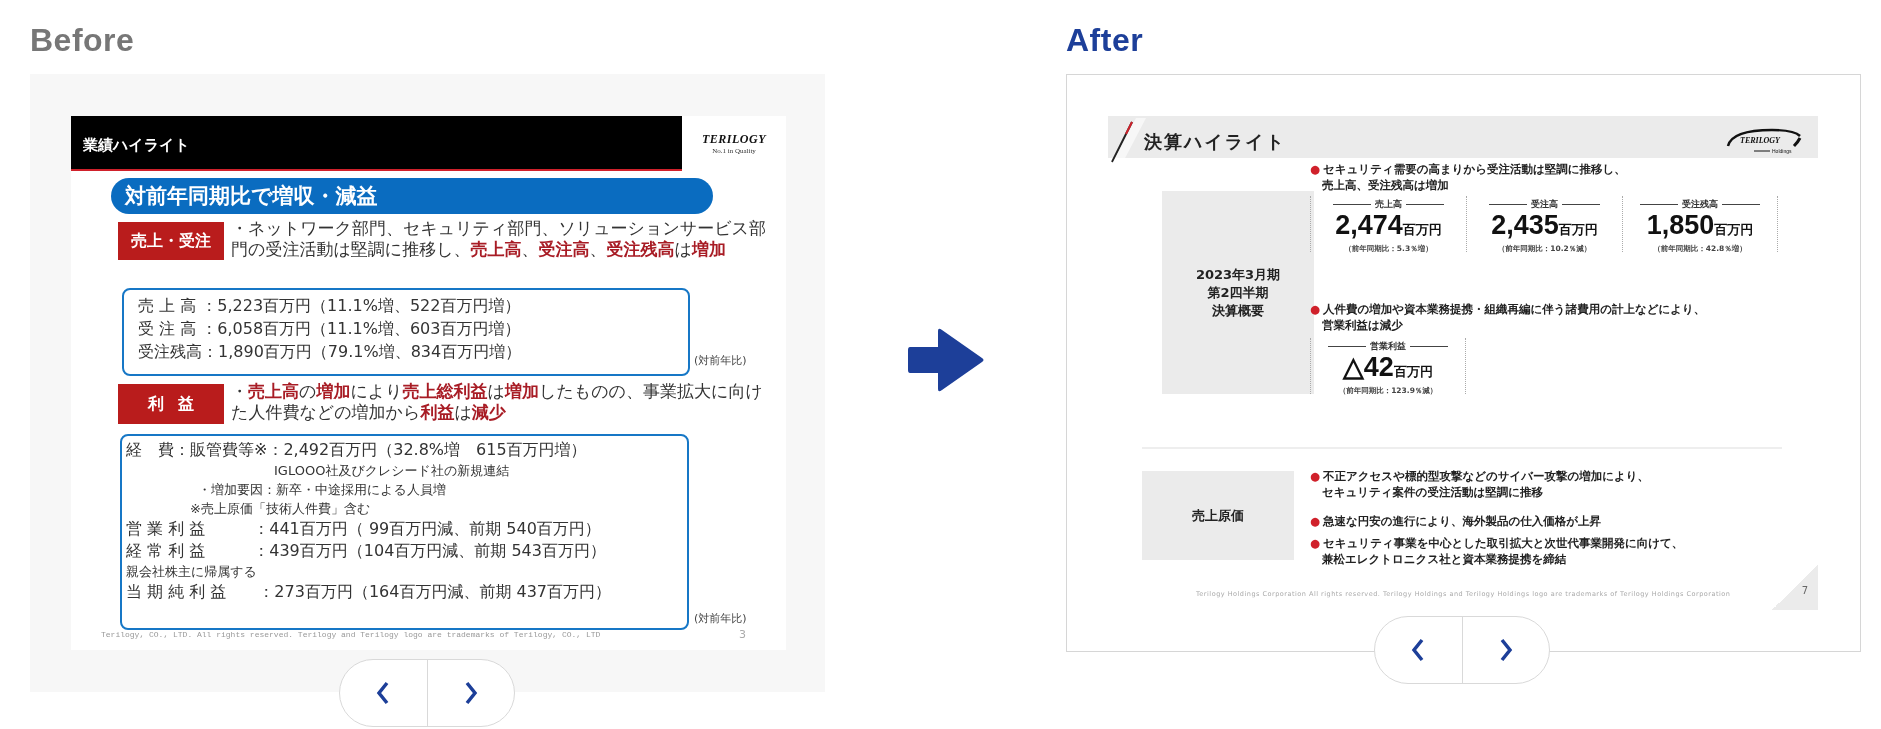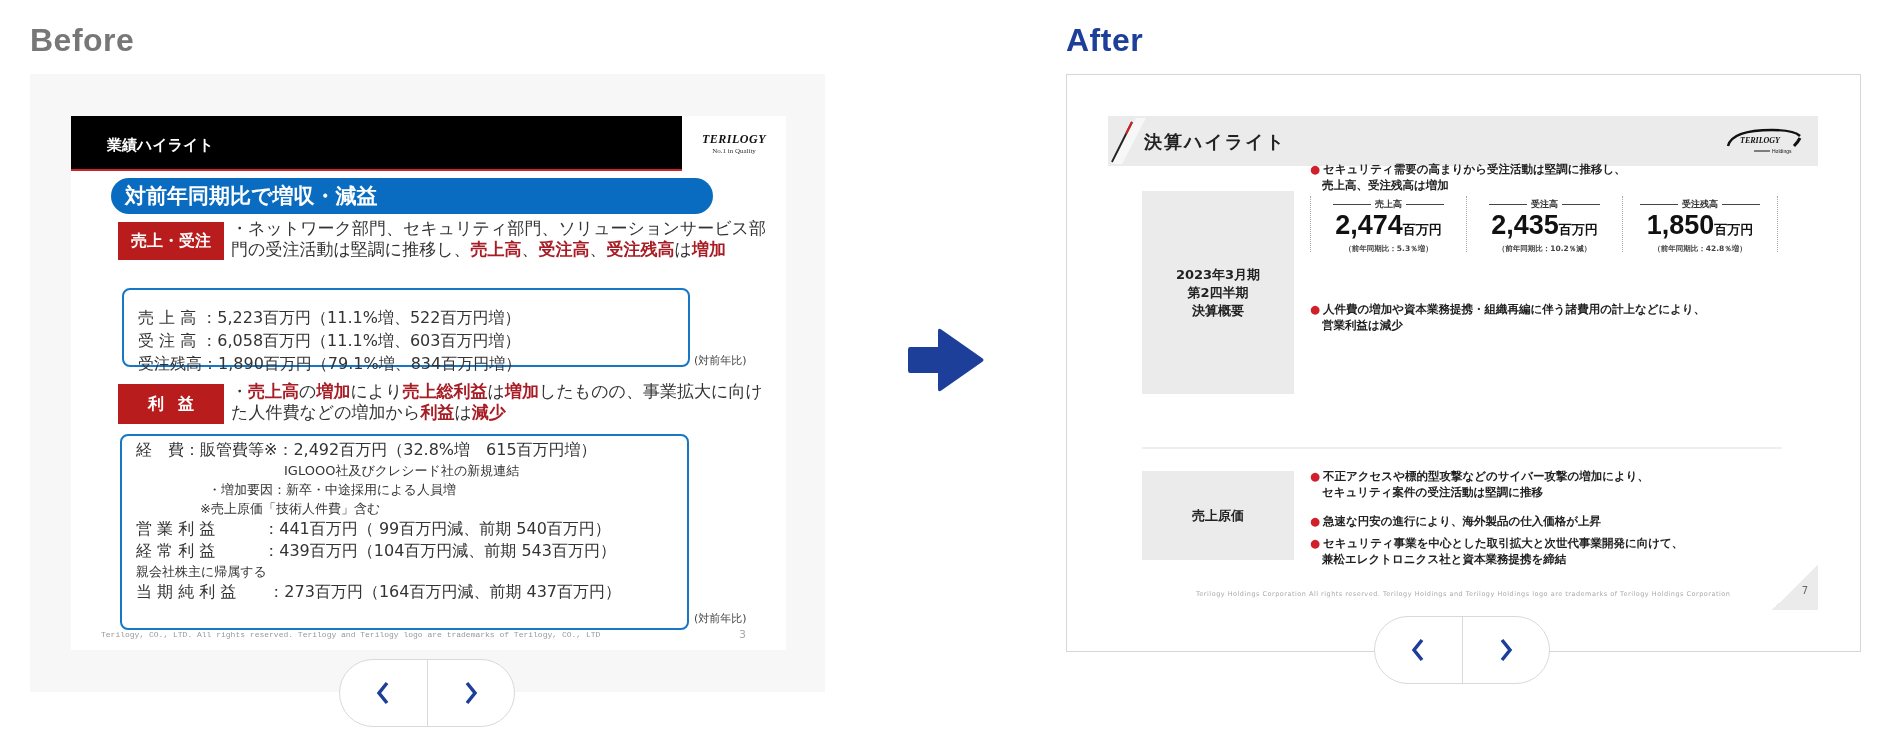--- a/index.html
+++ b/index.html
@@ -6,51 +6,51 @@
   html,body{width:1881px;height:729px;background:#ffffff;overflow:hidden;}
   body{position:relative;font-family:"DejaVu Sans","Liberation Sans",sans-serif;color:#222;}
   .heading{position:absolute;top:22px;font-family:"Liberation Sans",sans-serif;font-weight:bold;font-size:32px;letter-spacing:0.5px;}
   .heading.before{left:30px;color:#777;}
   .heading.after{left:1066px;color:#1d3f99;}
 
   
   .panel-before{position:absolute;left:30px;top:74px;width:795px;height:618px;background:#f7f7f7;}
   .slide-before{position:absolute;left:71px;top:116px;width:715px;height:534px;background:#fff;overflow:hidden;}
   .sb-header{position:absolute;left:0;top:0;width:715px;height:55px;background:#000;border-bottom:2px solid #d0212b;}
-  .sb-header .title{position:absolute;left:36px;top:20px;color:#fff;font-size:15px;font-weight:bold;}
+  .sb-header .title{position:absolute;left:12px;top:20px;color:#fff;font-size:15px;font-weight:bold;}
   .sb-logo{position:absolute;right:0;top:0;width:104px;height:55px;background:#fff;display:flex;flex-direction:column;align-items:center;justify-content:center;}
   .sb-logo .l1{font-family:"Liberation Serif",serif;font-style:italic;font-weight:bold;font-size:12px;color:#111;letter-spacing:0.5px;}
   .sb-logo .l2{font-family:"Liberation Serif",serif;font-size:7px;color:#333;}
   .sb-banner{position:absolute;left:40px;top:62px;width:602px;height:36px;background:#0a6cc0;border-radius:18px;color:#fff;font-size:21px;font-weight:bold;padding:4px 14px;}
   .sb-tag{position:absolute;left:47px;width:106px;height:38px;background:#b91c1c;color:#fff;font-weight:bold;font-size:16px;display:flex;align-items:center;justify-content:center;}
   .sb-tag.t1{top:106px;}
   .sb-tag.t2{top:268px;height:40px;letter-spacing:14px;padding-left:14px;}
   .sb-bullet{position:absolute;left:160px;font-size:17px;line-height:21px;color:#333;}
   .sb-bullet.b1{top:102px;width:540px;}
   .sb-bullet.b2{top:265px;width:540px;}
   .red{color:#a81c25;font-weight:bold;}
   .sb-box{position:absolute;border:2px solid #1677c6;border-radius:8px;font-size:16px;color:#333;}
-  .sb-box.box1{left:51px;top:172px;width:568px;height:79px;padding:16px 14px;line-height:23px;}
-  .sb-box.box2{left:49px;top:318px;width:569px;height:196px;padding:3px 14px;line-height:22px;}
+  .sb-box.box1{left:51px;top:172px;width:568px;height:88px;padding:4px 14px;line-height:23px;}
+  .sb-box.box2{left:49px;top:318px;width:569px;height:196px;padding:3px 4px;line-height:22px;}
   .sb-box .sm{font-size:13px;line-height:19px;}
   .yoy{position:absolute;font-size:11px;color:#444;}
   .yoy.y1{left:623px;top:237px;}
   .yoy.y2{left:623px;top:495px;}
   .sb-footer{position:absolute;left:30px;top:514px;font-size:8px;color:#999;font-family:Liberation Mono, monospace;}
   .sb-page{position:absolute;left:668px;top:512px;font-size:11px;color:#aaa;}
 
   
   .panel-after{position:absolute;left:1066px;top:74px;width:795px;height:578px;background:#fff;border:1px solid #d6d6d6;}
   .slide-after{position:absolute;left:1108px;top:116px;width:710px;height:494px;background:#fff;overflow:hidden;}
-  .sa-header{position:absolute;left:0;top:0;width:710px;height:50px;background:#ebebeb;}
+  .sa-header{position:absolute;left:0;top:0;width:710px;height:42px;background:#ebebeb;}
   .sa-slash{position:absolute;left:2px;top:2px;width:36px;height:46px;}
   .sa-header .title{position:absolute;left:36px;top:14px;font-size:18px;color:#222;font-weight:bold;letter-spacing:2px;}
   .sa-logo{position:absolute;right:14px;top:10px;width:80px;height:30px;}
   .sa-label{position:absolute;left:34px;width:152px;background:#ebebeb;display:flex;align-items:center;justify-content:center;text-align:center;font-weight:bold;font-size:13px;line-height:18px;color:#222;}
-  .sa-label.l1{top:75px;height:203px;}
+  .sa-label.l1{top:75px;height:203px;margin-left:20px;}
   .sa-label.l2{top:355px;height:89px;}
   .sa-bullet{position:absolute;left:202px;font-size:11.5px;line-height:16px;color:#222;font-weight:bold;}
   .sa-bullet .dot{color:#d0212b;margin-right:3px;}
   .sa-bullet .cont{padding-left:12px;display:block;}
   .metric{position:absolute;width:156px;height:56px;border-left:1px dotted #aaa;text-align:center;}
   .metric.last{border-right:1px dotted #aaa;}
   .metric .mlabel{display:flex;align-items:center;justify-content:center;font-size:9px;color:#333;font-weight:bold;margin-top:2px;}
   .metric .mlabel::before,.metric .mlabel::after{content:"";display:block;width:38px;height:1px;background:#444;margin:0 4px;}
   .metric .mval{font-family:"Liberation Sans",sans-serif;font-weight:bold;font-size:27px;line-height:28px;color:#111;}
   .metric .munit{font-size:13px;font-weight:bold;}
@@ -177,20 +177,25 @@
     <div class="mlabel">受注残高</div>
     <div class="mval"><span>1,850</span><span class="munit">百万円</span></div>
     <div class="mnote">（前年同期比：42.8％増）</div>
   </div>
 
   <div class="sa-bullet" style="top:185px;">
     <span class="dot">●</span><span>人件費の増加や資本業務提携・組織再編に伴う諸費用の計上などにより、</span>
     <span class="cont">営業利益は減少</span>
   </div>
 
+  <div class="metric last" style="left:202px;top:222px;">
+    <div class="mlabel">営業利益</div>
+    <div class="mval"><span>△42</span><span class="munit">百万円</span></div>
+    <div class="mnote">（前年同期比：123.9％減）</div>
+  </div>
 
   <div class="sa-divider"></div>
 
   <div class="sa-label l2">売上原価</div>
 
   <div class="sa-bullet" style="top:352px;">
     <span class="dot">●</span><span>不正アクセスや標的型攻撃などのサイバー攻撃の増加により、</span>
     <span class="cont">セキュリティ案件の受注活動は堅調に推移</span>
   </div>
   <div class="sa-bullet" style="top:397px;">

